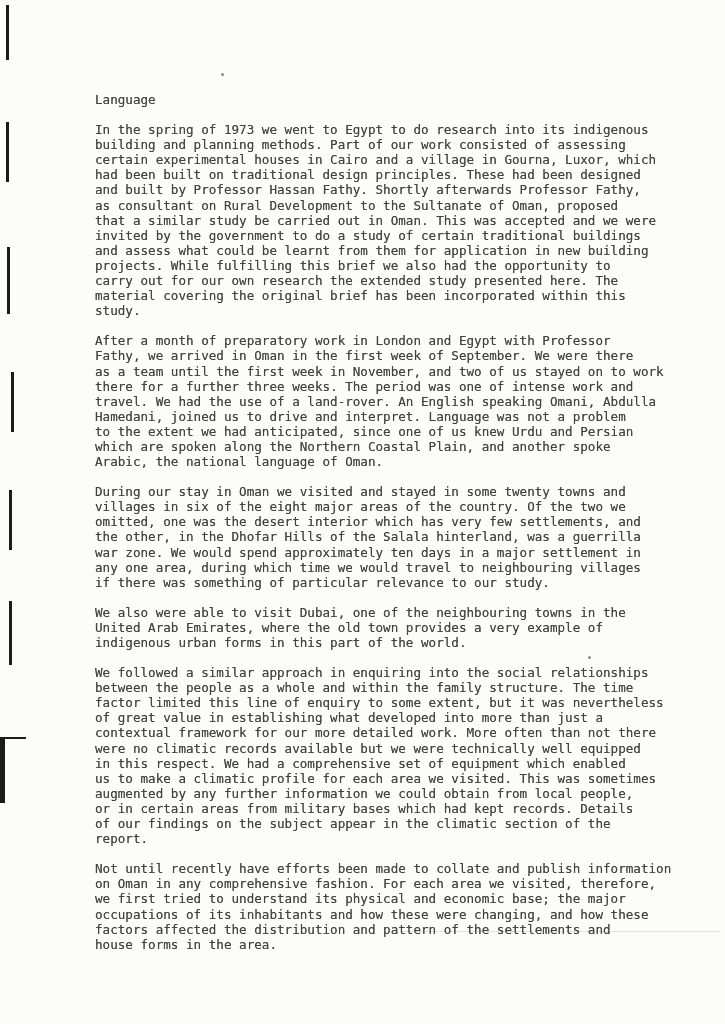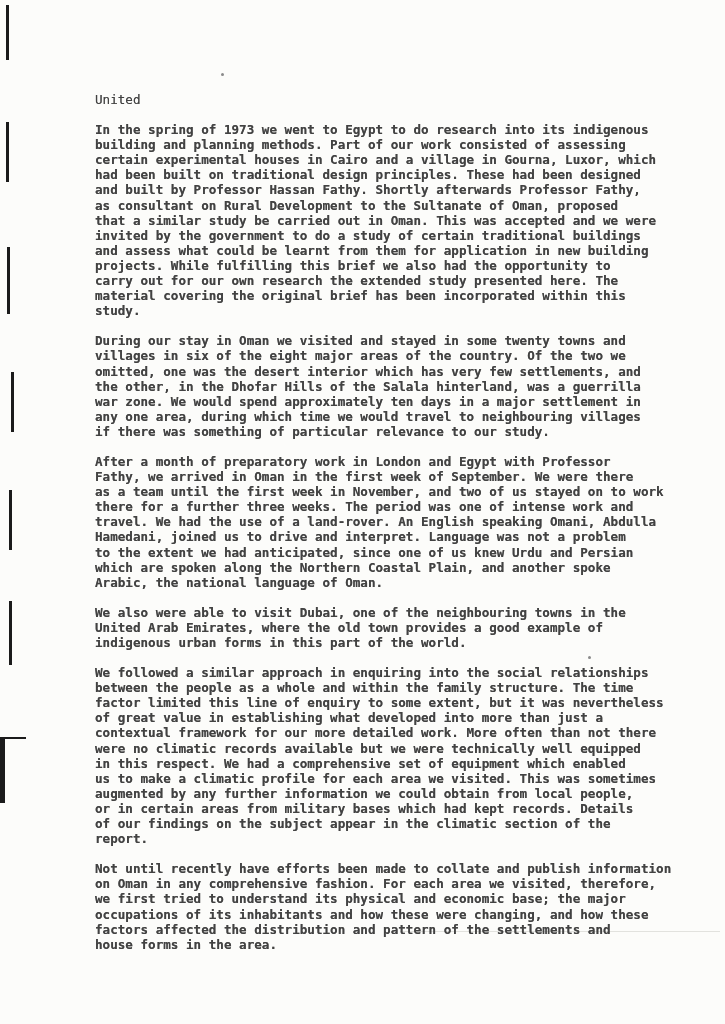--- a/index.html
+++ b/index.html
@@ -22,21 +22,20 @@
     text-shadow:0 0 0.6px rgba(70,70,70,0.65);
   }
   .doc-title{
     margin:0 0 15px 0;
     font-size:inherit;
     font-weight:normal;
   }
   .para{
     margin:0 0 15px 0;
     white-space:pre-line;
-    font-weight:bold;
   }
   .scan-mark{
     position:absolute;
     background:#1b1b1b;
   }
   .scan-dot{
     position:absolute;
     background:#8a8a8a;
     border-radius:50%;
   }
@@ -57,52 +56,52 @@
   <div class="scan-mark" style="left:9px;top:490px;width:3px;height:60px;"></div>
   <div class="scan-mark" style="left:9px;top:601px;width:3px;height:64px;"></div>
   <div class="scan-mark" style="left:0px;top:737px;width:5px;height:66px;"></div>
   <div class="scan-mark" style="left:0px;top:737px;width:26px;height:2px;"></div>
 
   <div class="scan-dot" style="left:221px;top:73px;width:3px;height:3px;"></div>
   <div class="scan-dot" style="left:588px;top:656px;width:3px;height:3px;"></div>
   <div class="scan-faint-line" style="left:400px;top:931px;width:320px;height:1px;"></div>
 
   <div class="content">
-    <h1 class="doc-title">United</h1>
+    <h1 class="doc-title">Language</h1>
     <p class="para">In the spring of 1973 we went to Egypt to do research into its indigenous
 building and planning methods. Part of our work consisted of assessing
 certain experimental houses in Cairo and a village in Gourna, Luxor, which
 had been built on traditional design principles. These had been designed
 and built by Professor Hassan Fathy. Shortly afterwards Professor Fathy,
 as consultant on Rural Development to the Sultanate of Oman, proposed
 that a similar study be carried out in Oman. This was accepted and we were
 invited by the government to do a study of certain traditional buildings
 and assess what could be learnt from them for application in new building
 projects. While fulfilling this brief we also had the opportunity to
 carry out for our own research the extended study presented here. The
 material covering the original brief has been incorporated within this
 study.</p>
-    <p class="para">During our stay in Oman we visited and stayed in some twenty towns and
-villages in six of the eight major areas of the country. Of the two we
-omitted, one was the desert interior which has very few settlements, and
-the other, in the Dhofar Hills of the Salala hinterland, was a guerrilla
-war zone. We would spend approximately ten days in a major settlement in
-any one area, during which time we would travel to neighbouring villages
-if there was something of particular relevance to our study.</p>
     <p class="para">After a month of preparatory work in London and Egypt with Professor
 Fathy, we arrived in Oman in the first week of September. We were there
 as a team until the first week in November, and two of us stayed on to work
 there for a further three weeks. The period was one of intense work and
 travel. We had the use of a land-rover. An English speaking Omani, Abdulla
 Hamedani, joined us to drive and interpret. Language was not a problem
 to the extent we had anticipated, since one of us knew Urdu and Persian
 which are spoken along the Northern Coastal Plain, and another spoke
 Arabic, the national language of Oman.</p>
+    <p class="para">During our stay in Oman we visited and stayed in some twenty towns and
+villages in six of the eight major areas of the country. Of the two we
+omitted, one was the desert interior which has very few settlements, and
+the other, in the Dhofar Hills of the Salala hinterland, was a guerrilla
+war zone. We would spend approximately ten days in a major settlement in
+any one area, during which time we would travel to neighbouring villages
+if there was something of particular relevance to our study.</p>
     <p class="para">We also were able to visit Dubai, one of the neighbouring towns in the
-United Arab Emirates, where the old town provides a good example of
+United Arab Emirates, where the old town provides a very example of
 indigenous urban forms in this part of the world.</p>
     <p class="para">We followed a similar approach in enquiring into the social relationships
 between the people as a whole and within the family structure. The time
 factor limited this line of enquiry to some extent, but it was nevertheless
 of great value in establishing what developed into more than just a
 contextual framework for our more detailed work. More often than not there
 were no climatic records available but we were technically well equipped
 in this respect. We had a comprehensive set of equipment which enabled
 us to make a climatic profile for each area we visited. This was sometimes
 augmented by any further information we could obtain from local people,

